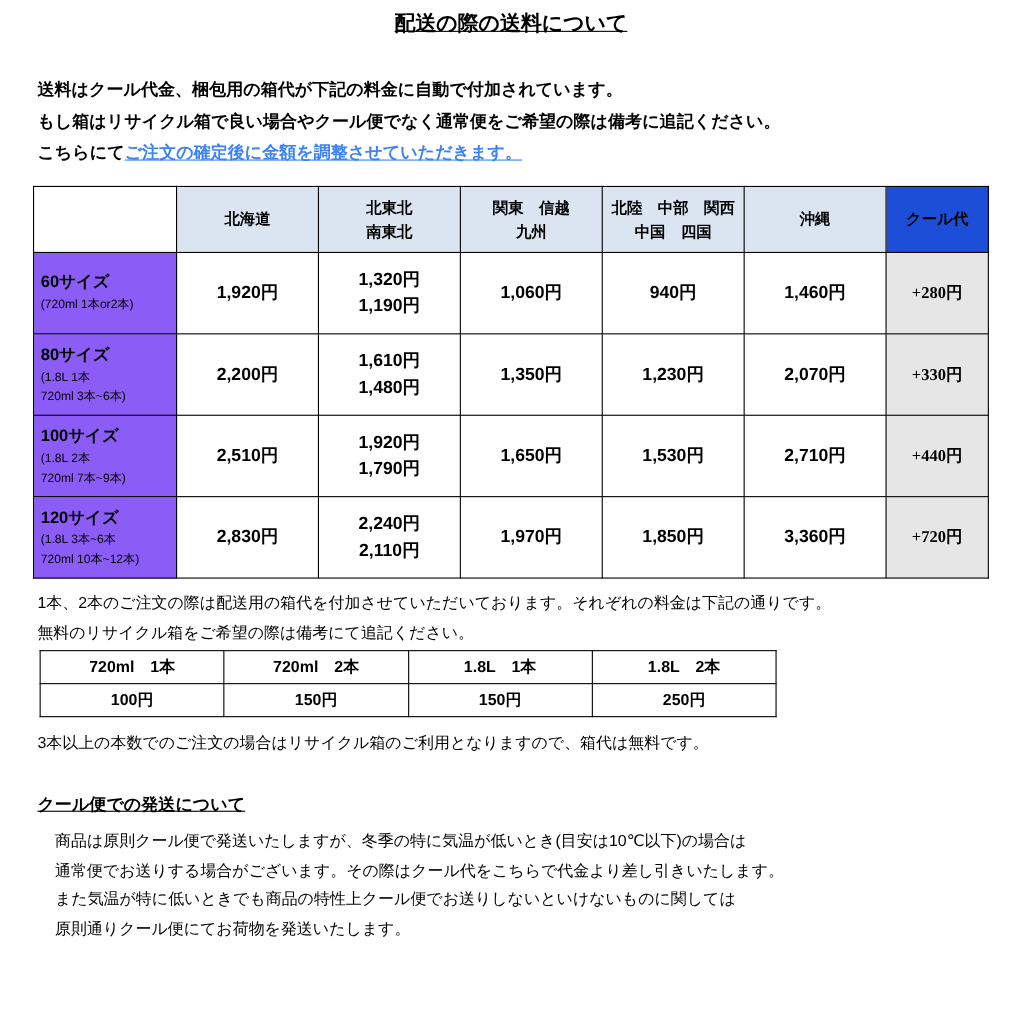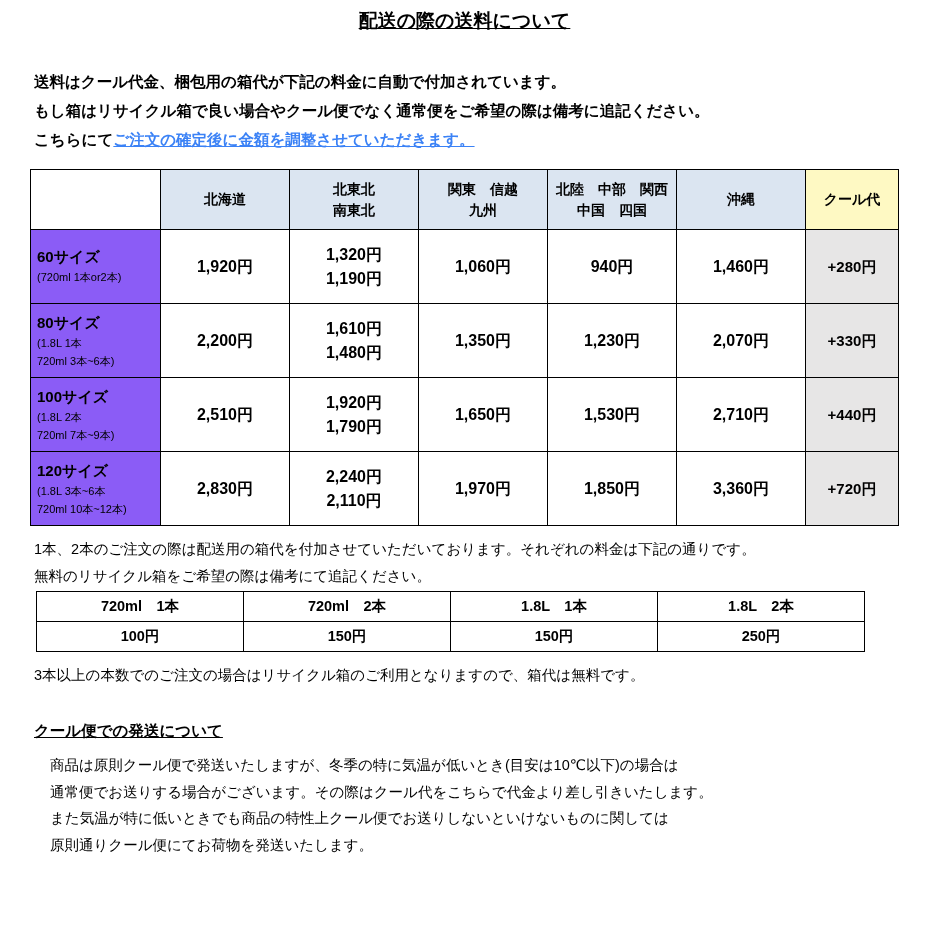--- a/index.html
+++ b/index.html
@@ -42,42 +42,42 @@
   .shipping-table col.c-cool   { width: 93px; }
   .shipping-table thead th {
     background: #dbe5f1;
     height: 60px;
     font-size: 14px;
     font-weight: bold;
     text-align: center;
     line-height: 1.5;
   }
   .shipping-table thead th.corner { background: #ffffff; }
-  .shipping-table thead th.cool-col { background: #fef9c3; }
+  .shipping-table thead th.cool-col { background: #1d4ed8; }
   .shipping-table td {
     height: 74px;
     text-align: center;
     font-weight: bold;
     font-size: 16px;
     line-height: 1.5;
   }
   .shipping-table td.size-cell {
     background: #8b5cf6;
     text-align: left;
     padding: 4px 6px;
     vertical-align: middle;
   }
   .size-label { font-size: 15px; font-weight: bold; }
   .size-note  { font-size: 11px; font-weight: normal; line-height: 1.45; margin-top: 2px; }
-  .shipping-table td.cool-cell { background: #e7e6e6; font-size: 15px; }
+  .shipping-table td.cool-cell { background: #e7e6e6; font-size: 15px; font-family: Liberation Serif, serif; }
 
   .after-table { margin: 10px 0 0 4px; }
   .after-table p { font-size: 14.5px; font-weight: normal; line-height: 1.6; margin: 3px 0; }
 
-  .box-table { width: 829px; margin: 1px 0 14px 6px; }
+  .box-table { width: 670px; margin: 1px 0 14px 6px; }
   .box-table th, .box-table td {
     text-align: center;
     font-weight: bold;
     font-size: 14.5px;
     height: 30px;
   }
 
   .free-note { font-size: 14.5px; margin: 14px 0 0 4px; }
 
   .cool-section { margin: 36px 0 0 4px; }

